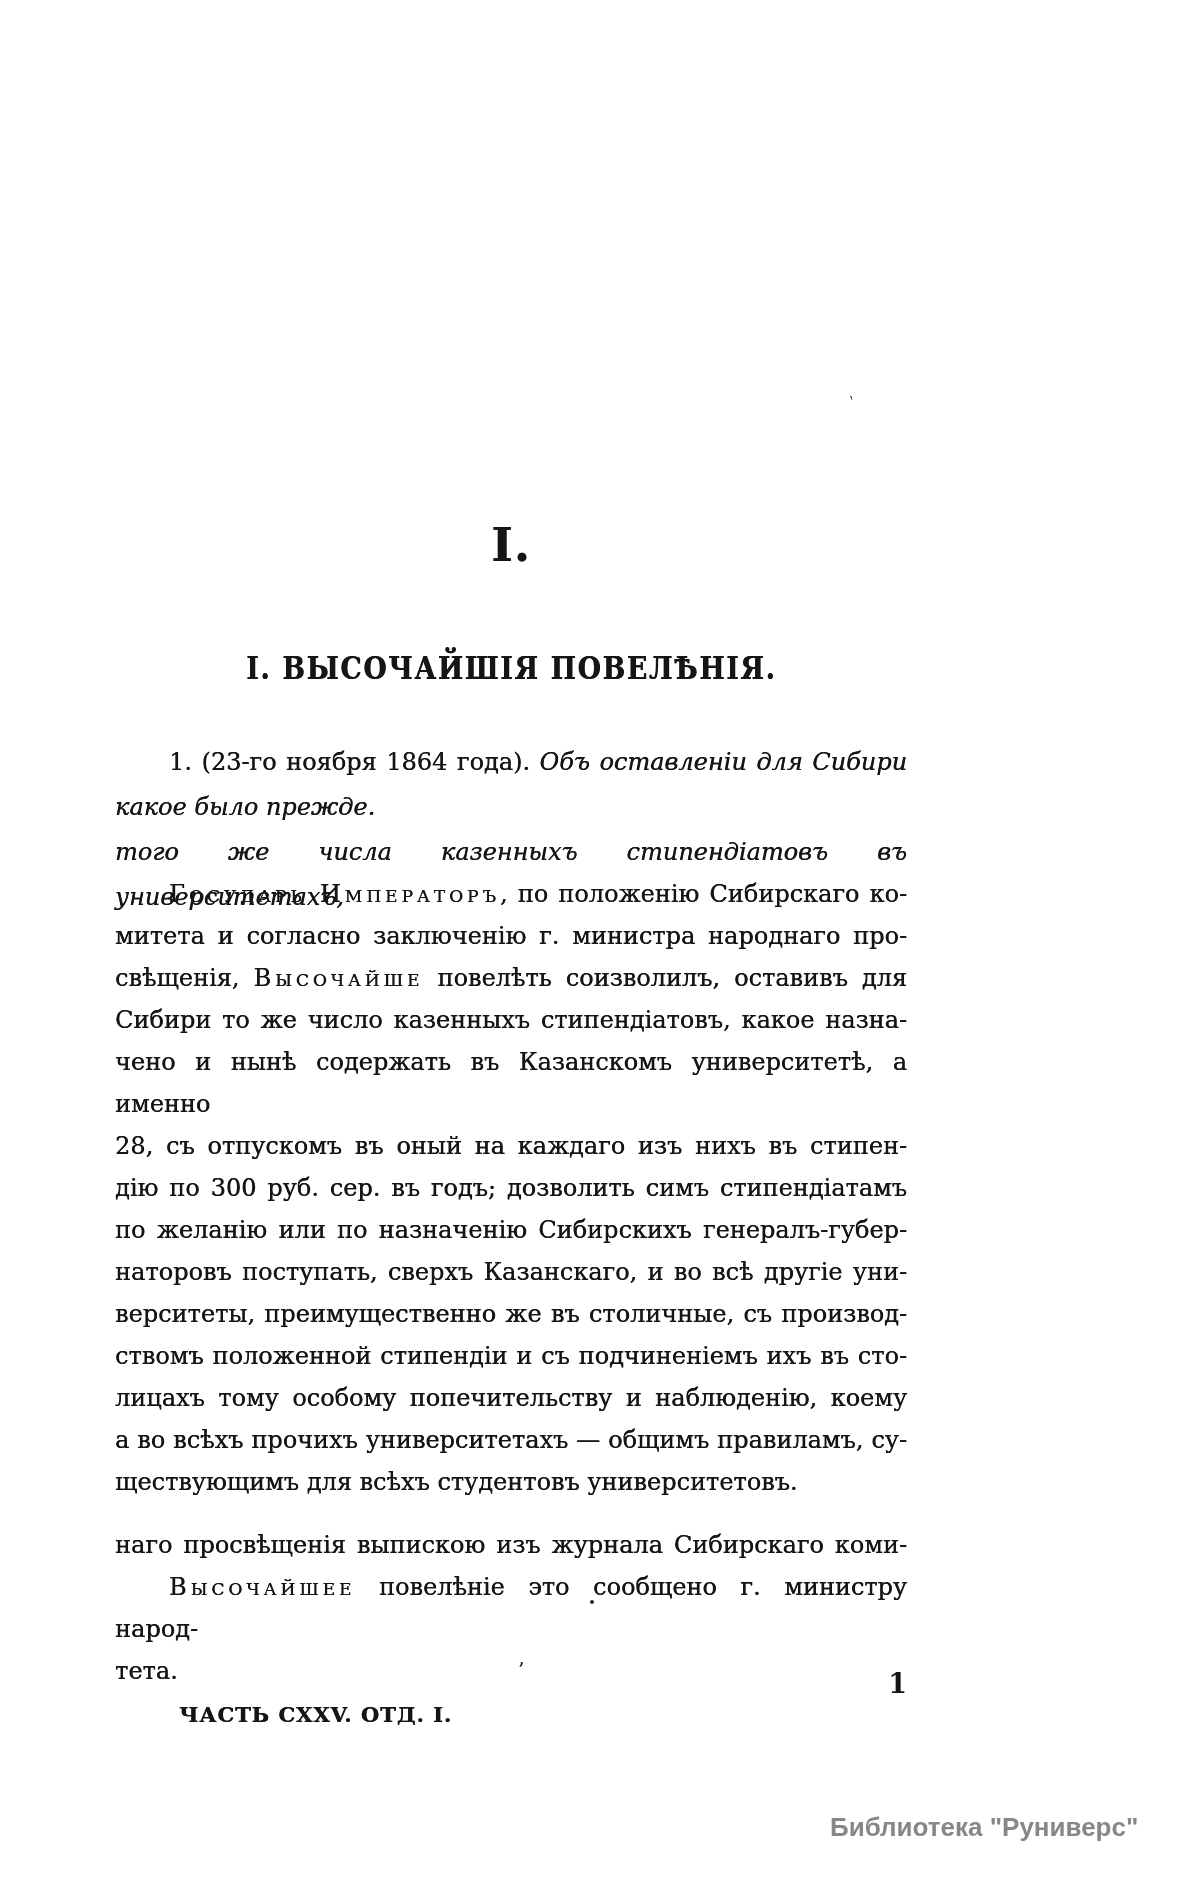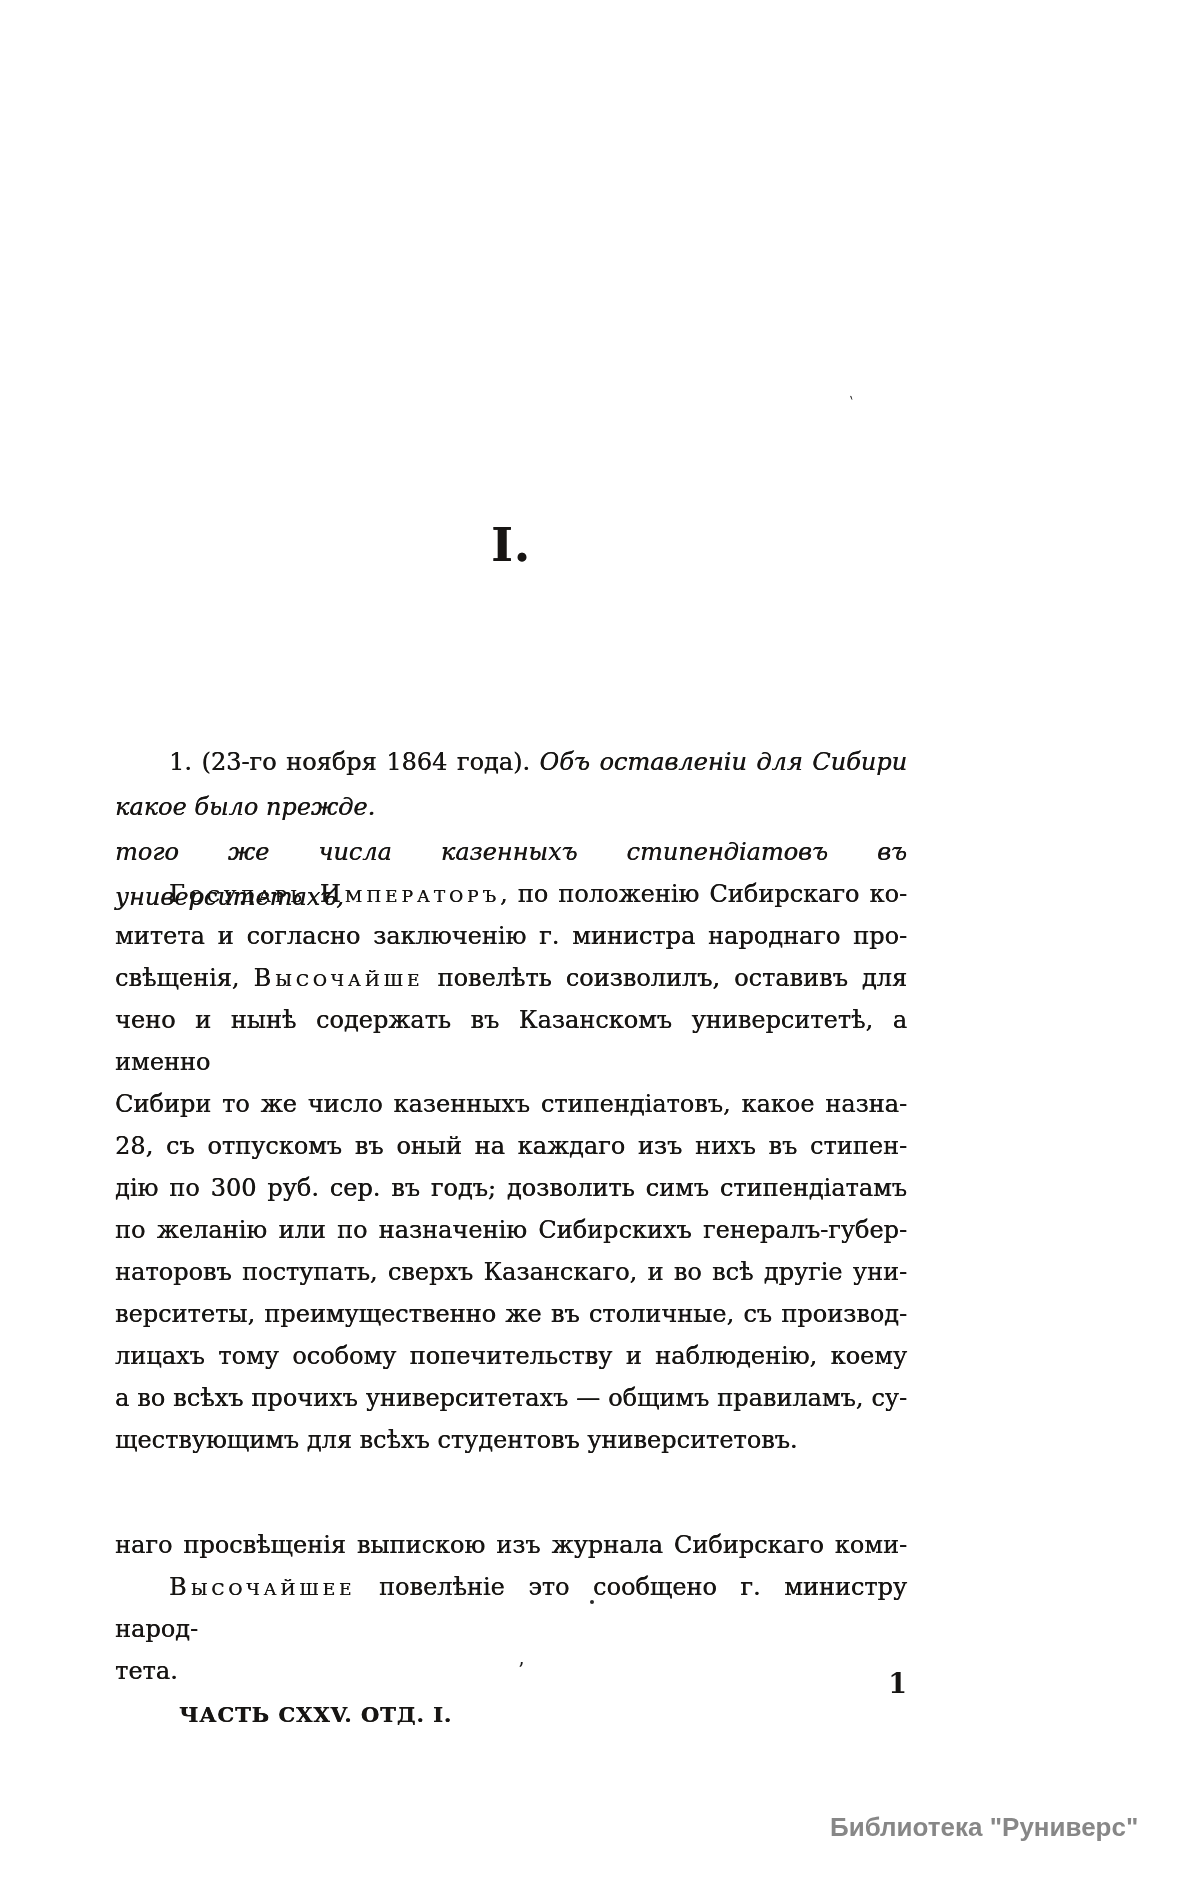--- a/index.html
+++ b/index.html
@@ -73,38 +73,42 @@
   .speck-apo{top:1660px;left:518px;font-size:20px;}
   .speck-dot{top:1600px;left:590px;width:4px;height:4px;background:#2a2a2a;border-radius:50%;}
 </style>
 </head>
 <body>
 
 <div class="page">
 
   <div class="part-number">I.</div>
 
+  <div class="section-heading-wrap">
+    <span class="section-heading">I. ВЫСОЧАЙШІЯ ПОВЕЛѢНІЯ.</span>
+  </div>
 
   <div class="para" id="entry-title">
       <div class="line first"><span class="roman">1. (23-го ноября 1864 года). </span><span class="it">Объ оставленіи для Сибири</span></div>
       <div class="line last"><span class="it">какое было прежде.</span></div>
       <div class="line"><span class="it">того же числа казенныхъ стипендіатовъ въ университетахъ,</span></div>
     </div>
 
   <div class="para" id="body-para-1">
       <div class="line first"><span class="sc">Государь Императоръ</span>, по положенію Сибирскаго ко-</div>
       <div class="line">митета и согласно заключенію г. министра народнаго про-</div>
       <div class="line">свѣщенія, <span class="sc">Высочайше</span> повелѣть соизволилъ, оставивъ для</div>
+      <div class="line">Сибири то же число казенныхъ стипендіатовъ, какое назна-</div>
       <div class="line">чено и нынѣ содержать въ Казанскомъ университетѣ, а именно</div>
-      <div class="line">Сибири то же число казенныхъ стипендіатовъ, какое назна-</div>
       <div class="line">28, съ отпускомъ въ оный на каждаго изъ нихъ въ стипен-</div>
       <div class="line">дію по 300 руб. сер. въ годъ; дозволить симъ стипендіатамъ</div>
       <div class="line">по желанію или по назначенію Сибирскихъ генералъ-губер-</div>
       <div class="line">наторовъ поступать, сверхъ Казанскаго, и во всѣ другіе уни-</div>
       <div class="line">верситеты, преимущественно же въ столичные, съ производ-</div>
+      <div class="line">ствомъ положенной стипендіи и съ подчиненіемъ ихъ въ сто-</div>
       <div class="line">лицахъ тому особому попечительству и наблюденію, коему</div>
       <div class="line">а во всѣхъ прочихъ университетахъ — общимъ правиламъ, су-</div>
       <div class="line last">ществующимъ для всѣхъ студентовъ университетовъ.</div>
     </div>
 
   <div class="para" id="body-para-2">
       <div class="line">наго просвѣщенія выпискою изъ журнала Сибирскаго коми-</div>
       <div class="line first"><span class="sc">Высочайшее</span> повелѣніе это сообщено г. министру народ-</div>
       <div class="line last">тета.</div>
     </div>

